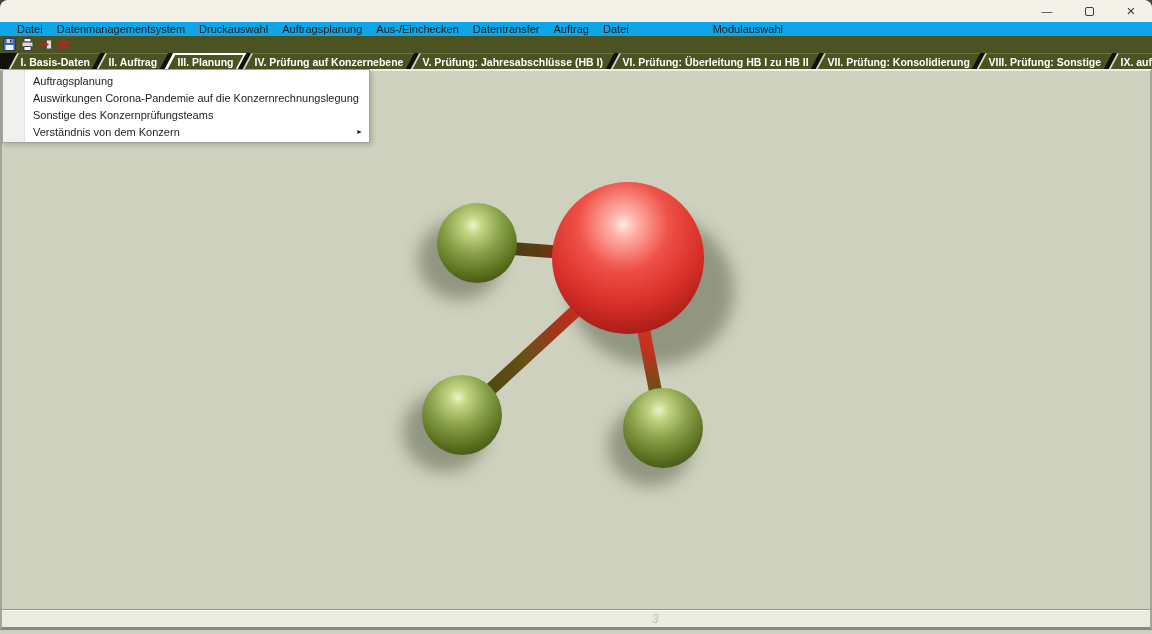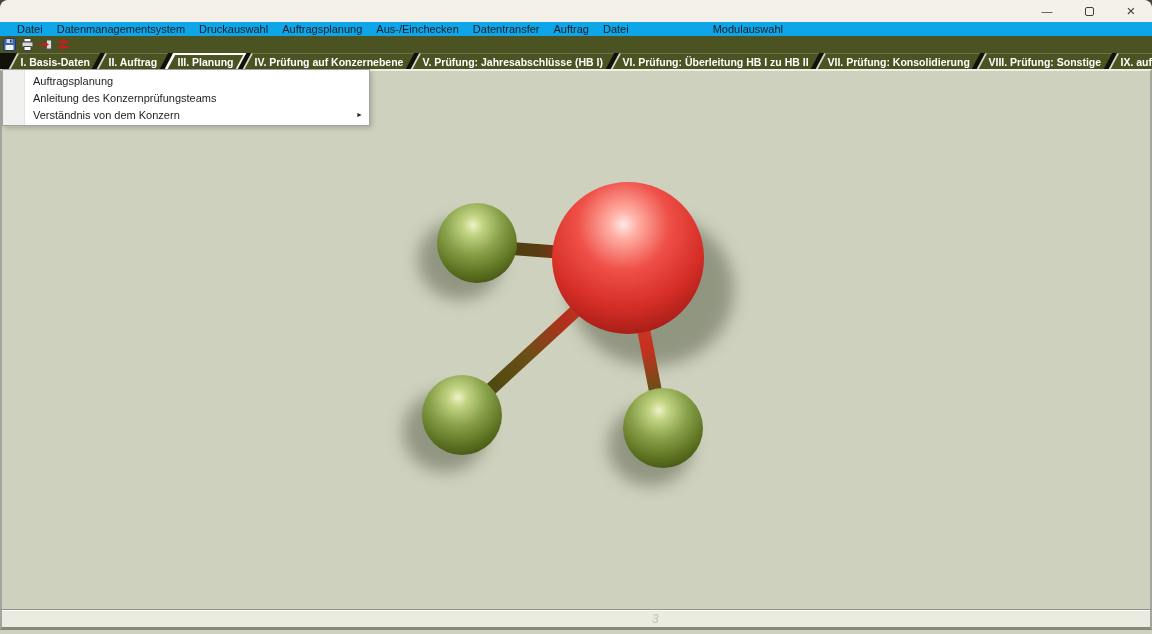--- a/index.html
+++ b/index.html
@@ -228,21 +228,24 @@
       <circle cx="263" cy="268" r="40" fill="url(#gGreen)"></circle>
       <circle cx="228" cy="98" r="76" fill="url(#gRed)"></circle>
     </svg>
 
     <div class="dropdown">
       <div class="gutter"></div>
       <div class="menu-item">
         <span>Auftragsplanung</span>
       </div>
       <div class="menu-item">
-        <span>Anleitung des Konzernprüfungsteams</span>
+        <span>Auswirkungen Corona-Pandemie auf die Konzernrechnungslegung</span>
+      </div>
+      <div class="menu-item">
+        <span>Sonstige des Konzernprüfungsteams</span>
       </div>
       <div class="menu-item">
         <span>Verständnis von dem Konzern</span>
         <span class="arrow">►</span>
       </div>
     </div>
   </div>
 
   <div class="statusbar">
     <span class="watermark">3</span>

